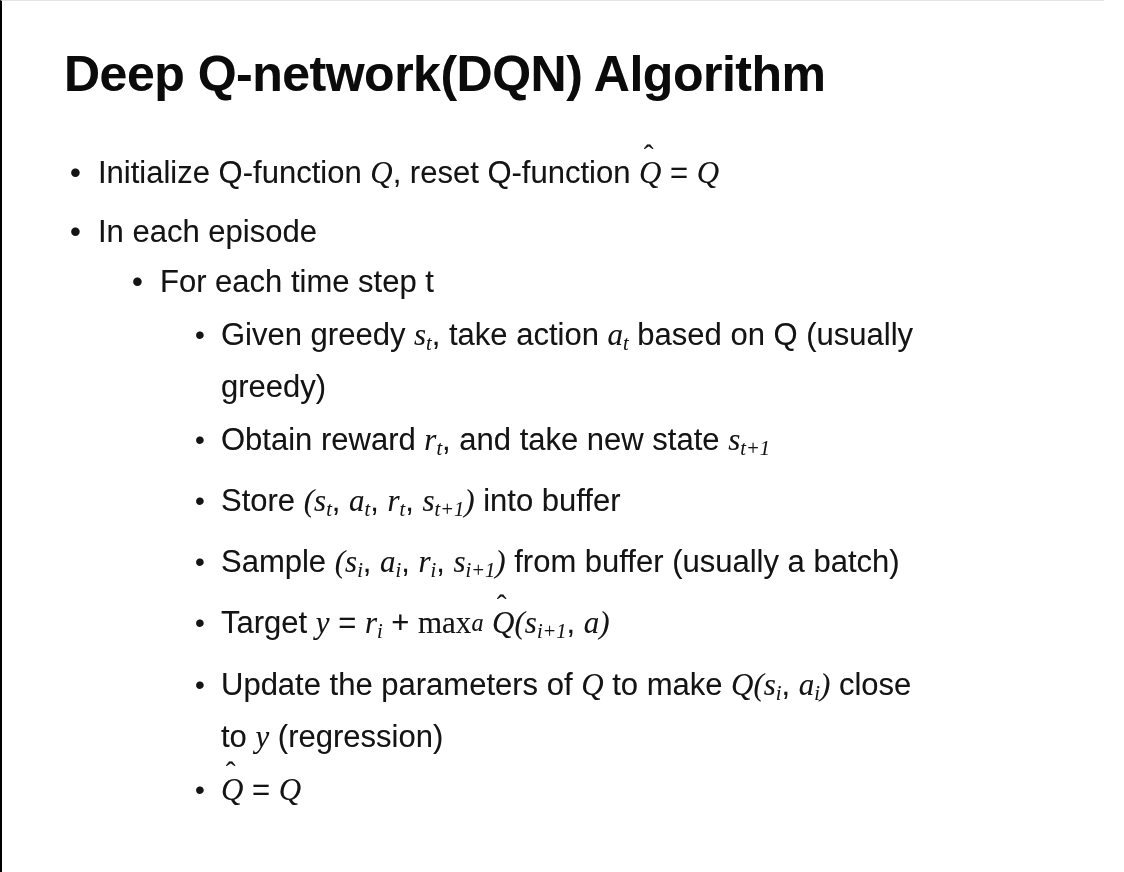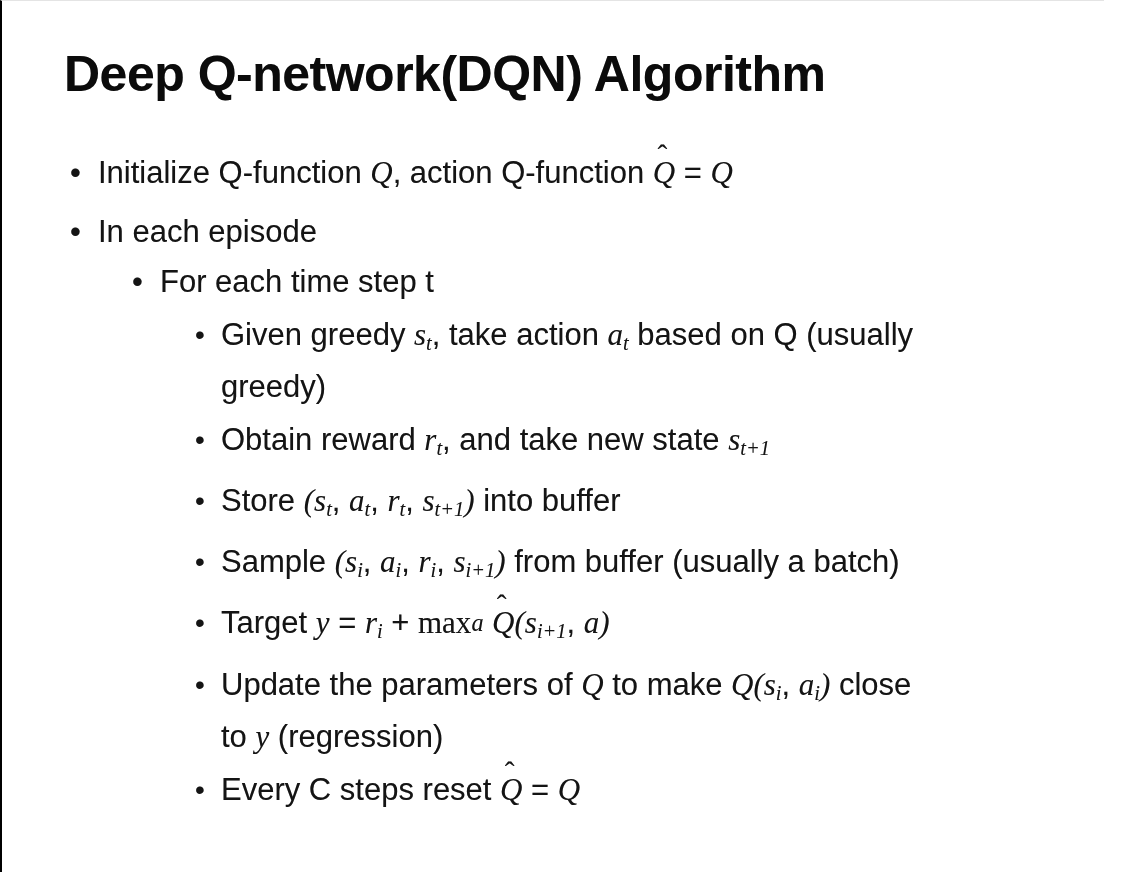--- a/index.html
+++ b/index.html
@@ -58,21 +58,21 @@
   .seg-max .max-under{line-height:24px;font-style:italic;font-size:0.78em;}
 </style>
 </head>
 <body>
 
 <div class="slide">
   <h1 class="title">Deep Q-network(DQN) Algorithm</h1>
   <div class="content">
       <div class="bullet level-1">
         <span class="dot">•</span>
-        <span class="txt"><span class="seg-p">Initialize Q-function </span><span class="seg-m">Q</span><span class="seg-p">, action Q-function </span><span class="seg-hat"><span class="hat-mark">ˆ</span><span>Q</span></span><span class="seg-p"> = </span><span class="seg-m">Q</span></span>
+        <span class="txt"><span class="seg-p">Initialize Q-function </span><span class="seg-m">Q</span><span class="seg-p">, reset Q-function </span><span class="seg-hat"><span class="hat-mark">ˆ</span><span>Q</span></span><span class="seg-p"> = </span><span class="seg-m">Q</span></span>
       </div>
       <div class="bullet level-1">
         <span class="dot">•</span>
         <span class="txt"><span class="seg-p">In each episode</span></span>
       </div>
       <div class="bullet level-2">
         <span class="dot">•</span>
         <span class="txt"><span class="seg-p">For each time step t</span></span>
       </div>
       <div class="bullet level-3">
@@ -97,16 +97,16 @@
             <span class="max-word">max</span>
             <span class="max-under">a</span>
           </span><span class="seg-p"> </span><span class="seg-hat"><span class="hat-mark">ˆ</span><span>Q</span></span><span class="seg-m">(</span><span class="seg-m">s</span><span class="seg-sub">i+1</span><span class="seg-p">, </span><span class="seg-m">a</span><span class="seg-m">)</span></span>
       </div>
       <div class="bullet level-3">
         <span class="dot">•</span>
         <span class="txt"><span class="seg-p">Update the parameters of </span><span class="seg-m">Q</span><span class="seg-p"> to make </span><span class="seg-m">Q</span><span class="seg-m">(</span><span class="seg-m">s</span><span class="seg-sub">i</span><span class="seg-p">, </span><span class="seg-m">a</span><span class="seg-sub">i</span><span class="seg-m">)</span><span class="seg-p"> close </span><br><span class="seg-p">to </span><span class="seg-m">y</span><span class="seg-p"> (regression)</span></span>
       </div>
       <div class="bullet level-3">
         <span class="dot">•</span>
-        <span class="txt"><span class="seg-p">Every C steps reset </span><span class="seg-hat"><span class="hat-mark">ˆ</span><span>Q</span></span><span class="seg-p"> = </span><span class="seg-m">Q</span></span>
+        <span class="txt"><span class="seg-hat"><span class="hat-mark">ˆ</span><span>Q</span></span><span class="seg-p"> = </span><span class="seg-m">Q</span></span>
       </div>
     </div>
 </div>
 
 </body></html>

